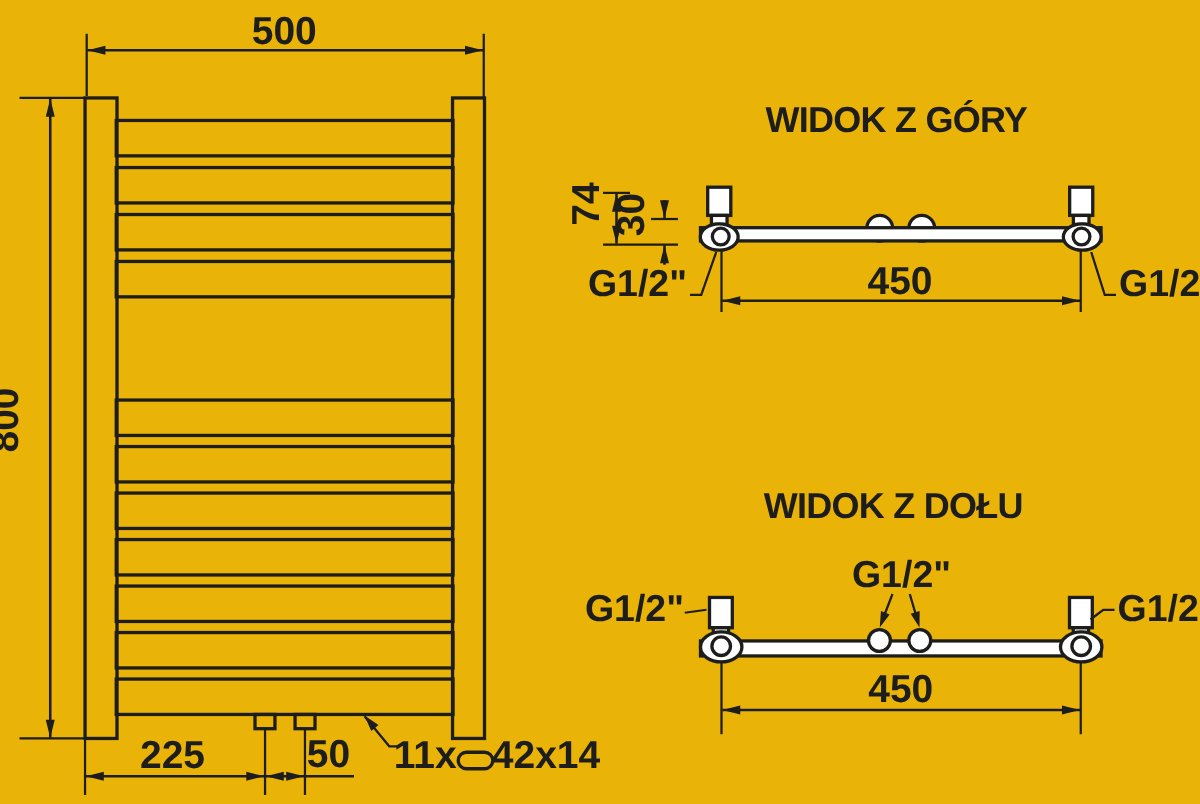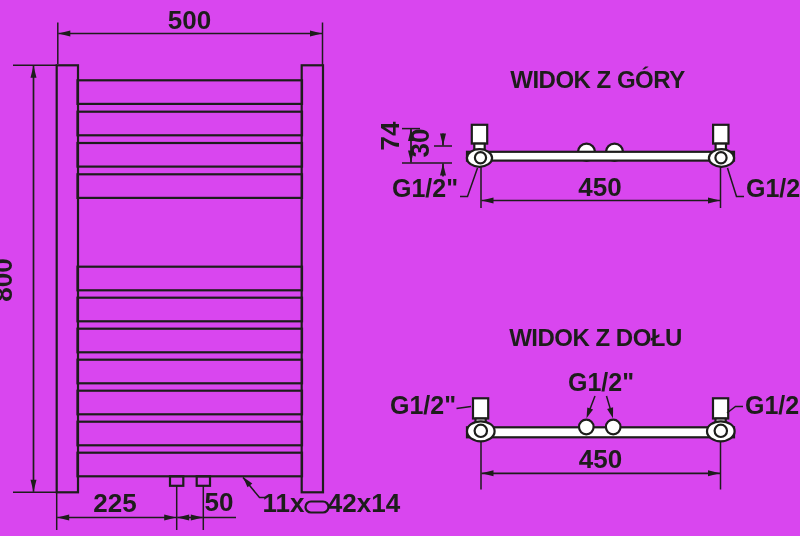--- a/index.html
+++ b/index.html
@@ -1,16 +1,16 @@
 <!DOCTYPE html>
 <html><head>
 <meta charset="utf-8">
 <style>
   html,body{margin:0;padding:0;background:#ffffff;}
-  .stage{position:relative;width:800px;height:536px;background:#d946ef;overflow:hidden;}
+  .stage{position:relative;width:800px;height:536px;background:#eab308;overflow:hidden;}
   svg{display:block;}
   .ol{stroke:#1d1d1b;stroke-width:2.2;fill:none;stroke-linejoin:miter;}
   .olw{stroke:#1d1d1b;stroke-width:2.2;fill:#ffffff;stroke-linejoin:miter;}
   .dim{stroke:#1d1d1b;stroke-width:1.7;fill:none;}
   .thin{stroke:#1d1d1b;stroke-width:1.5;fill:none;}
   .arr{fill:#1d1d1b;stroke:none;}
   text{fill:#1d1d1b;font-family:"Liberation Sans",sans-serif;font-weight:600;font-size:26px;}
   .hd{font-weight:700;font-size:24px;letter-spacing:-0.5px;}
   .th{font-size:25px;}
 </style>

